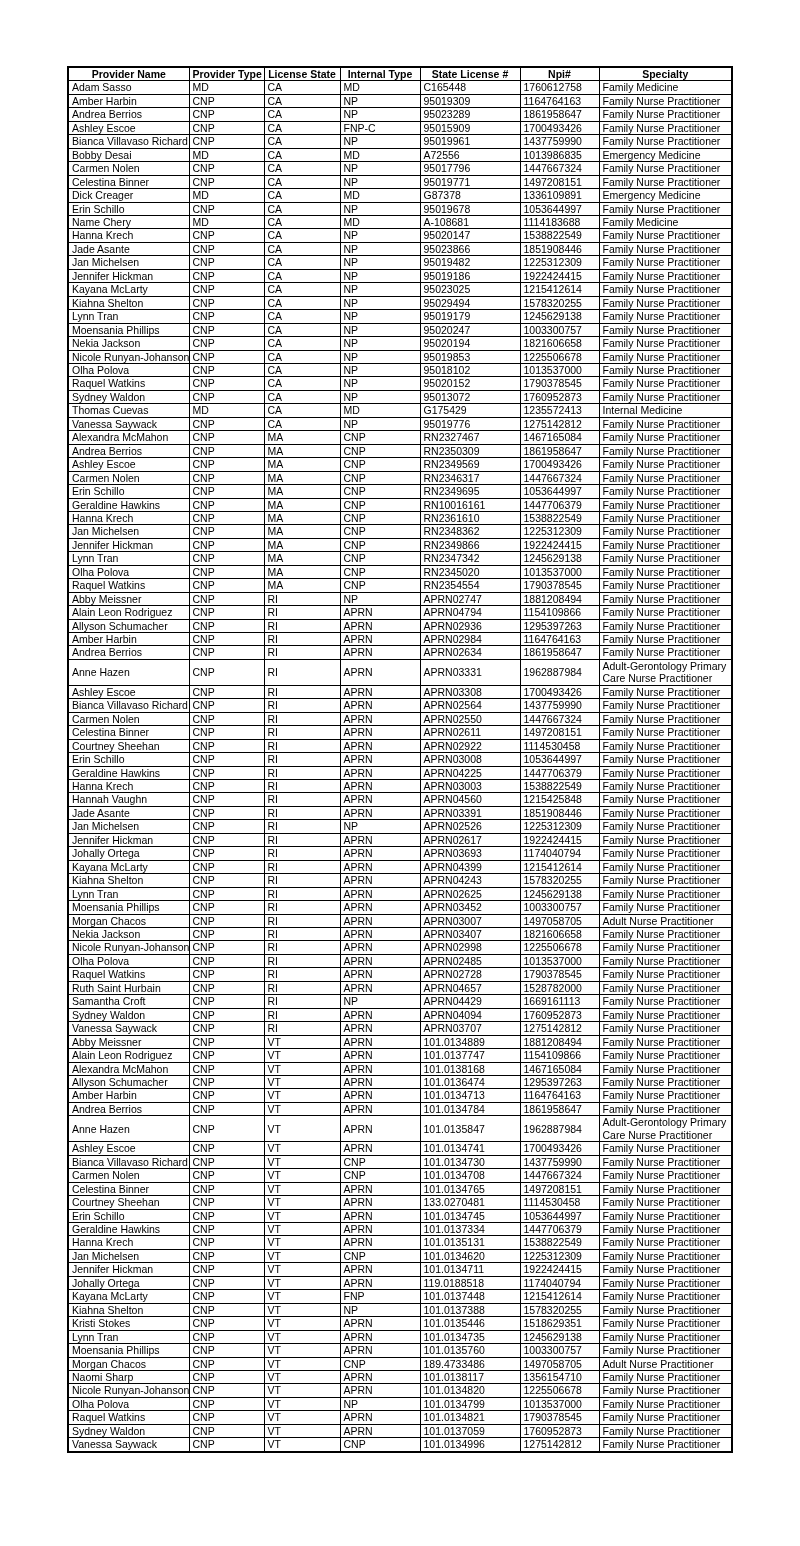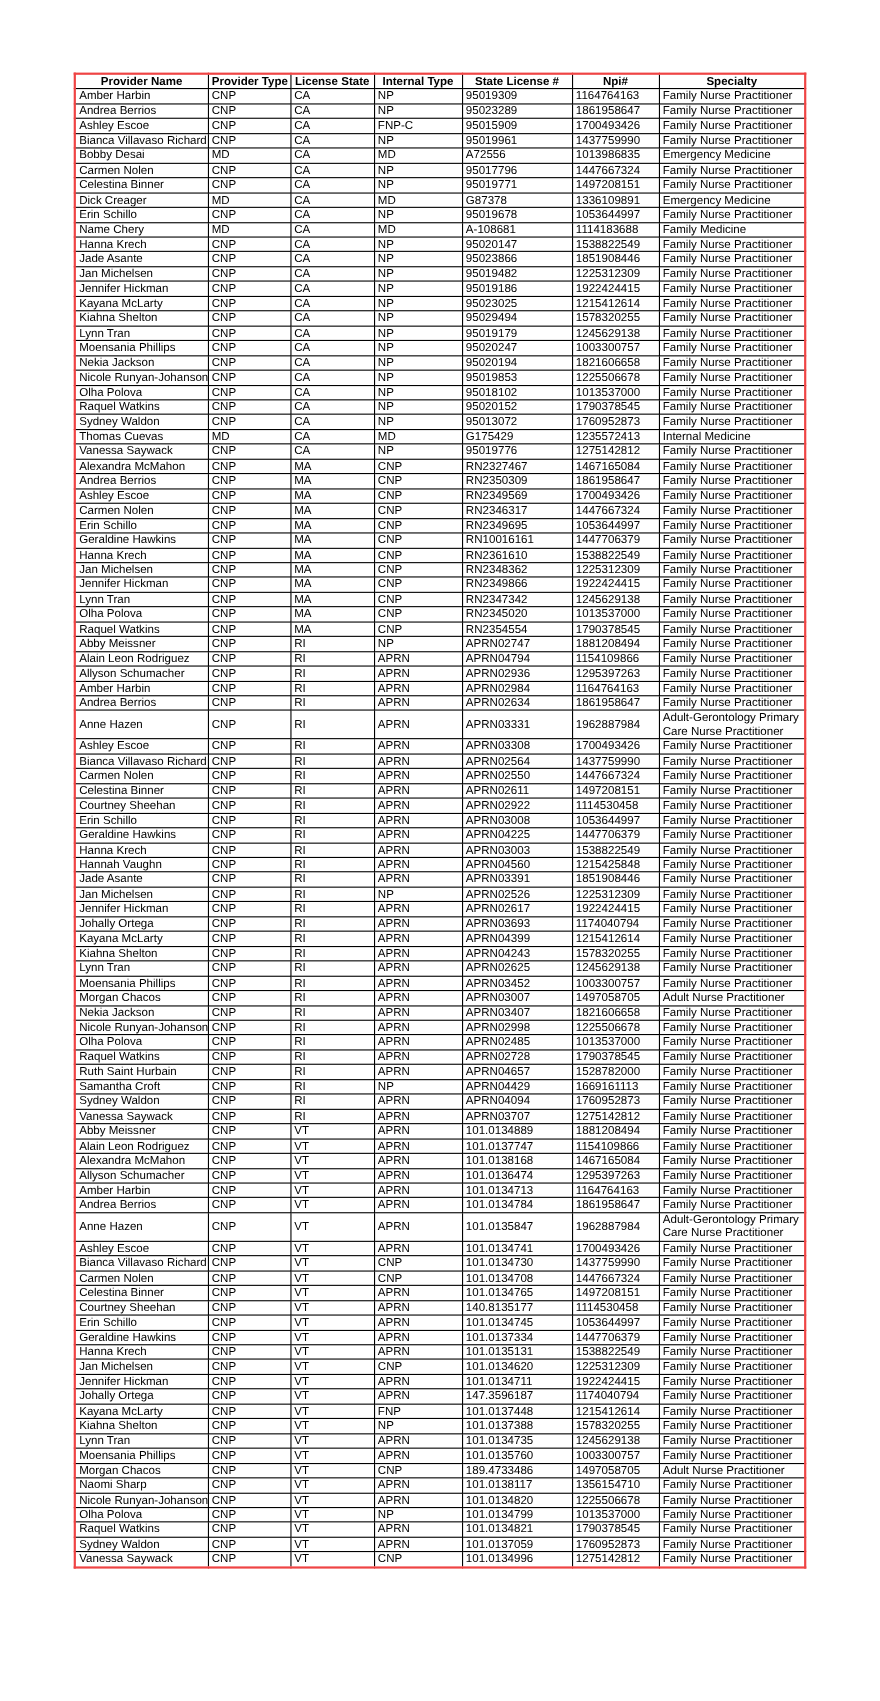--- a/index.html
+++ b/index.html
@@ -14,21 +14,21 @@
     width: 800px; height: 1546px;
     background: #ffffff;
     overflow: hidden;
   }
   table.provider-table {
     position: absolute;
     left: 67px; top: 66px;
     width: 666px;
     border-collapse: collapse;
     table-layout: fixed;
-    border: 2px solid #ef4444;
+    border: 2px solid #000000;
   }
   .provider-table th, .provider-table td {
     border: 1px solid #000000;
     padding: 0 3px;
     font-size: 10.5px;
     line-height: 12.45px;
     vertical-align: middle;
     overflow: hidden;
   }
   .provider-table th {
@@ -65,20 +65,29 @@
           <th>Provider Type</th>
           <th>License State</th>
           <th>Internal Type</th>
           <th>State License #</th>
           <th>Npi#</th>
           <th>Specialty</th>
         </tr>
     </thead>
     <tbody>
         <tr>
+          <td>Adam Sasso</td>
+          <td>MD</td>
+          <td>CA</td>
+          <td>MD</td>
+          <td>C165448</td>
+          <td>1760612758</td>
+          <td>Family Medicine</td>
+        </tr>
+        <tr>
           <td>Amber Harbin</td>
           <td>CNP</td>
           <td>CA</td>
           <td>NP</td>
           <td>95019309</td>
           <td>1164764163</td>
           <td>Family Nurse Practitioner</td>
         </tr>
         <tr>
           <td>Andrea Berrios</td>
@@ -789,21 +798,21 @@
           <td>APRN</td>
           <td>101.0134765</td>
           <td>1497208151</td>
           <td>Family Nurse Practitioner</td>
         </tr>
         <tr>
           <td>Courtney Sheehan</td>
           <td>CNP</td>
           <td>VT</td>
           <td>APRN</td>
-          <td>140.8135177</td>
+          <td>133.0270481</td>
           <td>1114530458</td>
           <td>Family Nurse Practitioner</td>
         </tr>
         <tr>
           <td>Erin Schillo</td>
           <td>CNP</td>
           <td>VT</td>
           <td>APRN</td>
           <td>101.0134745</td>
           <td>1053644997</td>
@@ -843,40 +852,49 @@
           <td>APRN</td>
           <td>101.0134711</td>
           <td>1922424415</td>
           <td>Family Nurse Practitioner</td>
         </tr>
         <tr>
           <td>Johally Ortega</td>
           <td>CNP</td>
           <td>VT</td>
           <td>APRN</td>
-          <td>147.3596187</td>
+          <td>119.0188518</td>
           <td>1174040794</td>
           <td>Family Nurse Practitioner</td>
         </tr>
         <tr>
           <td>Kayana McLarty</td>
           <td>CNP</td>
           <td>VT</td>
           <td>FNP</td>
           <td>101.0137448</td>
           <td>1215412614</td>
           <td>Family Nurse Practitioner</td>
         </tr>
         <tr>
           <td>Kiahna Shelton</td>
           <td>CNP</td>
           <td>VT</td>
           <td>NP</td>
           <td>101.0137388</td>
           <td>1578320255</td>
+          <td>Family Nurse Practitioner</td>
+        </tr>
+        <tr>
+          <td>Kristi Stokes</td>
+          <td>CNP</td>
+          <td>VT</td>
+          <td>APRN</td>
+          <td>101.0135446</td>
+          <td>1518629351</td>
           <td>Family Nurse Practitioner</td>
         </tr>
         <tr>
           <td>Lynn Tran</td>
           <td>CNP</td>
           <td>VT</td>
           <td>APRN</td>
           <td>101.0134735</td>
           <td>1245629138</td>
           <td>Family Nurse Practitioner</td>

